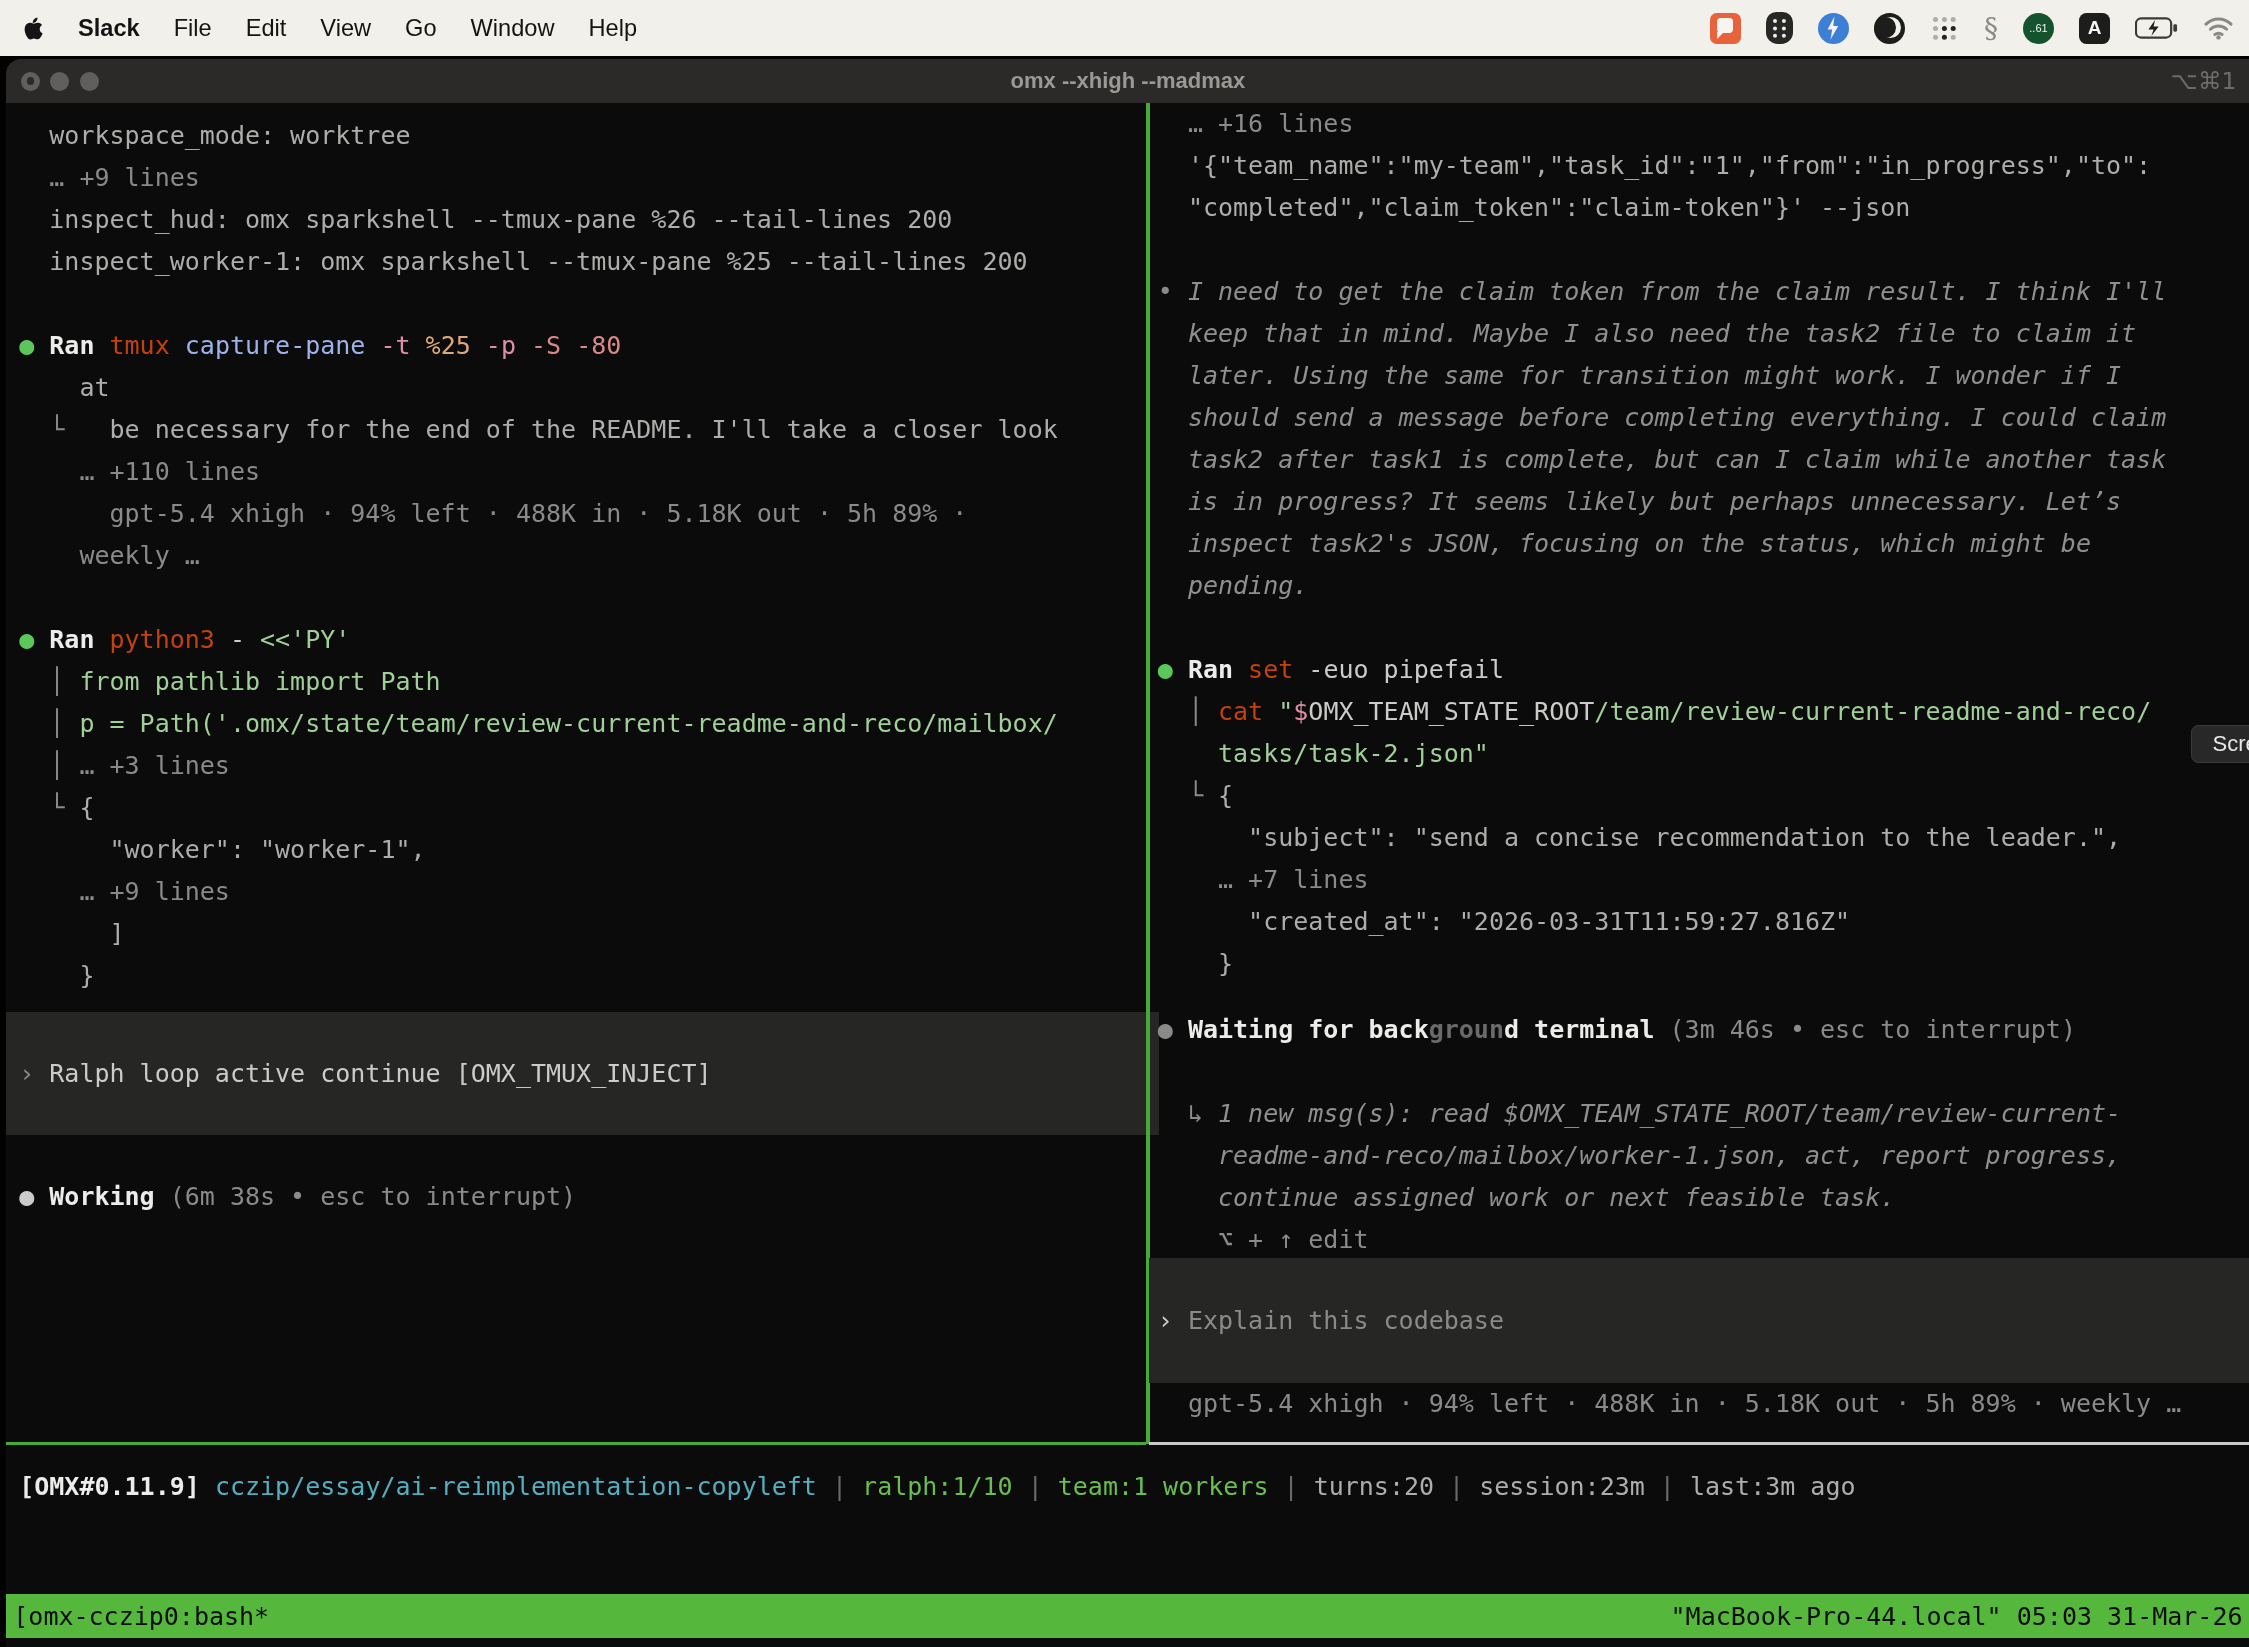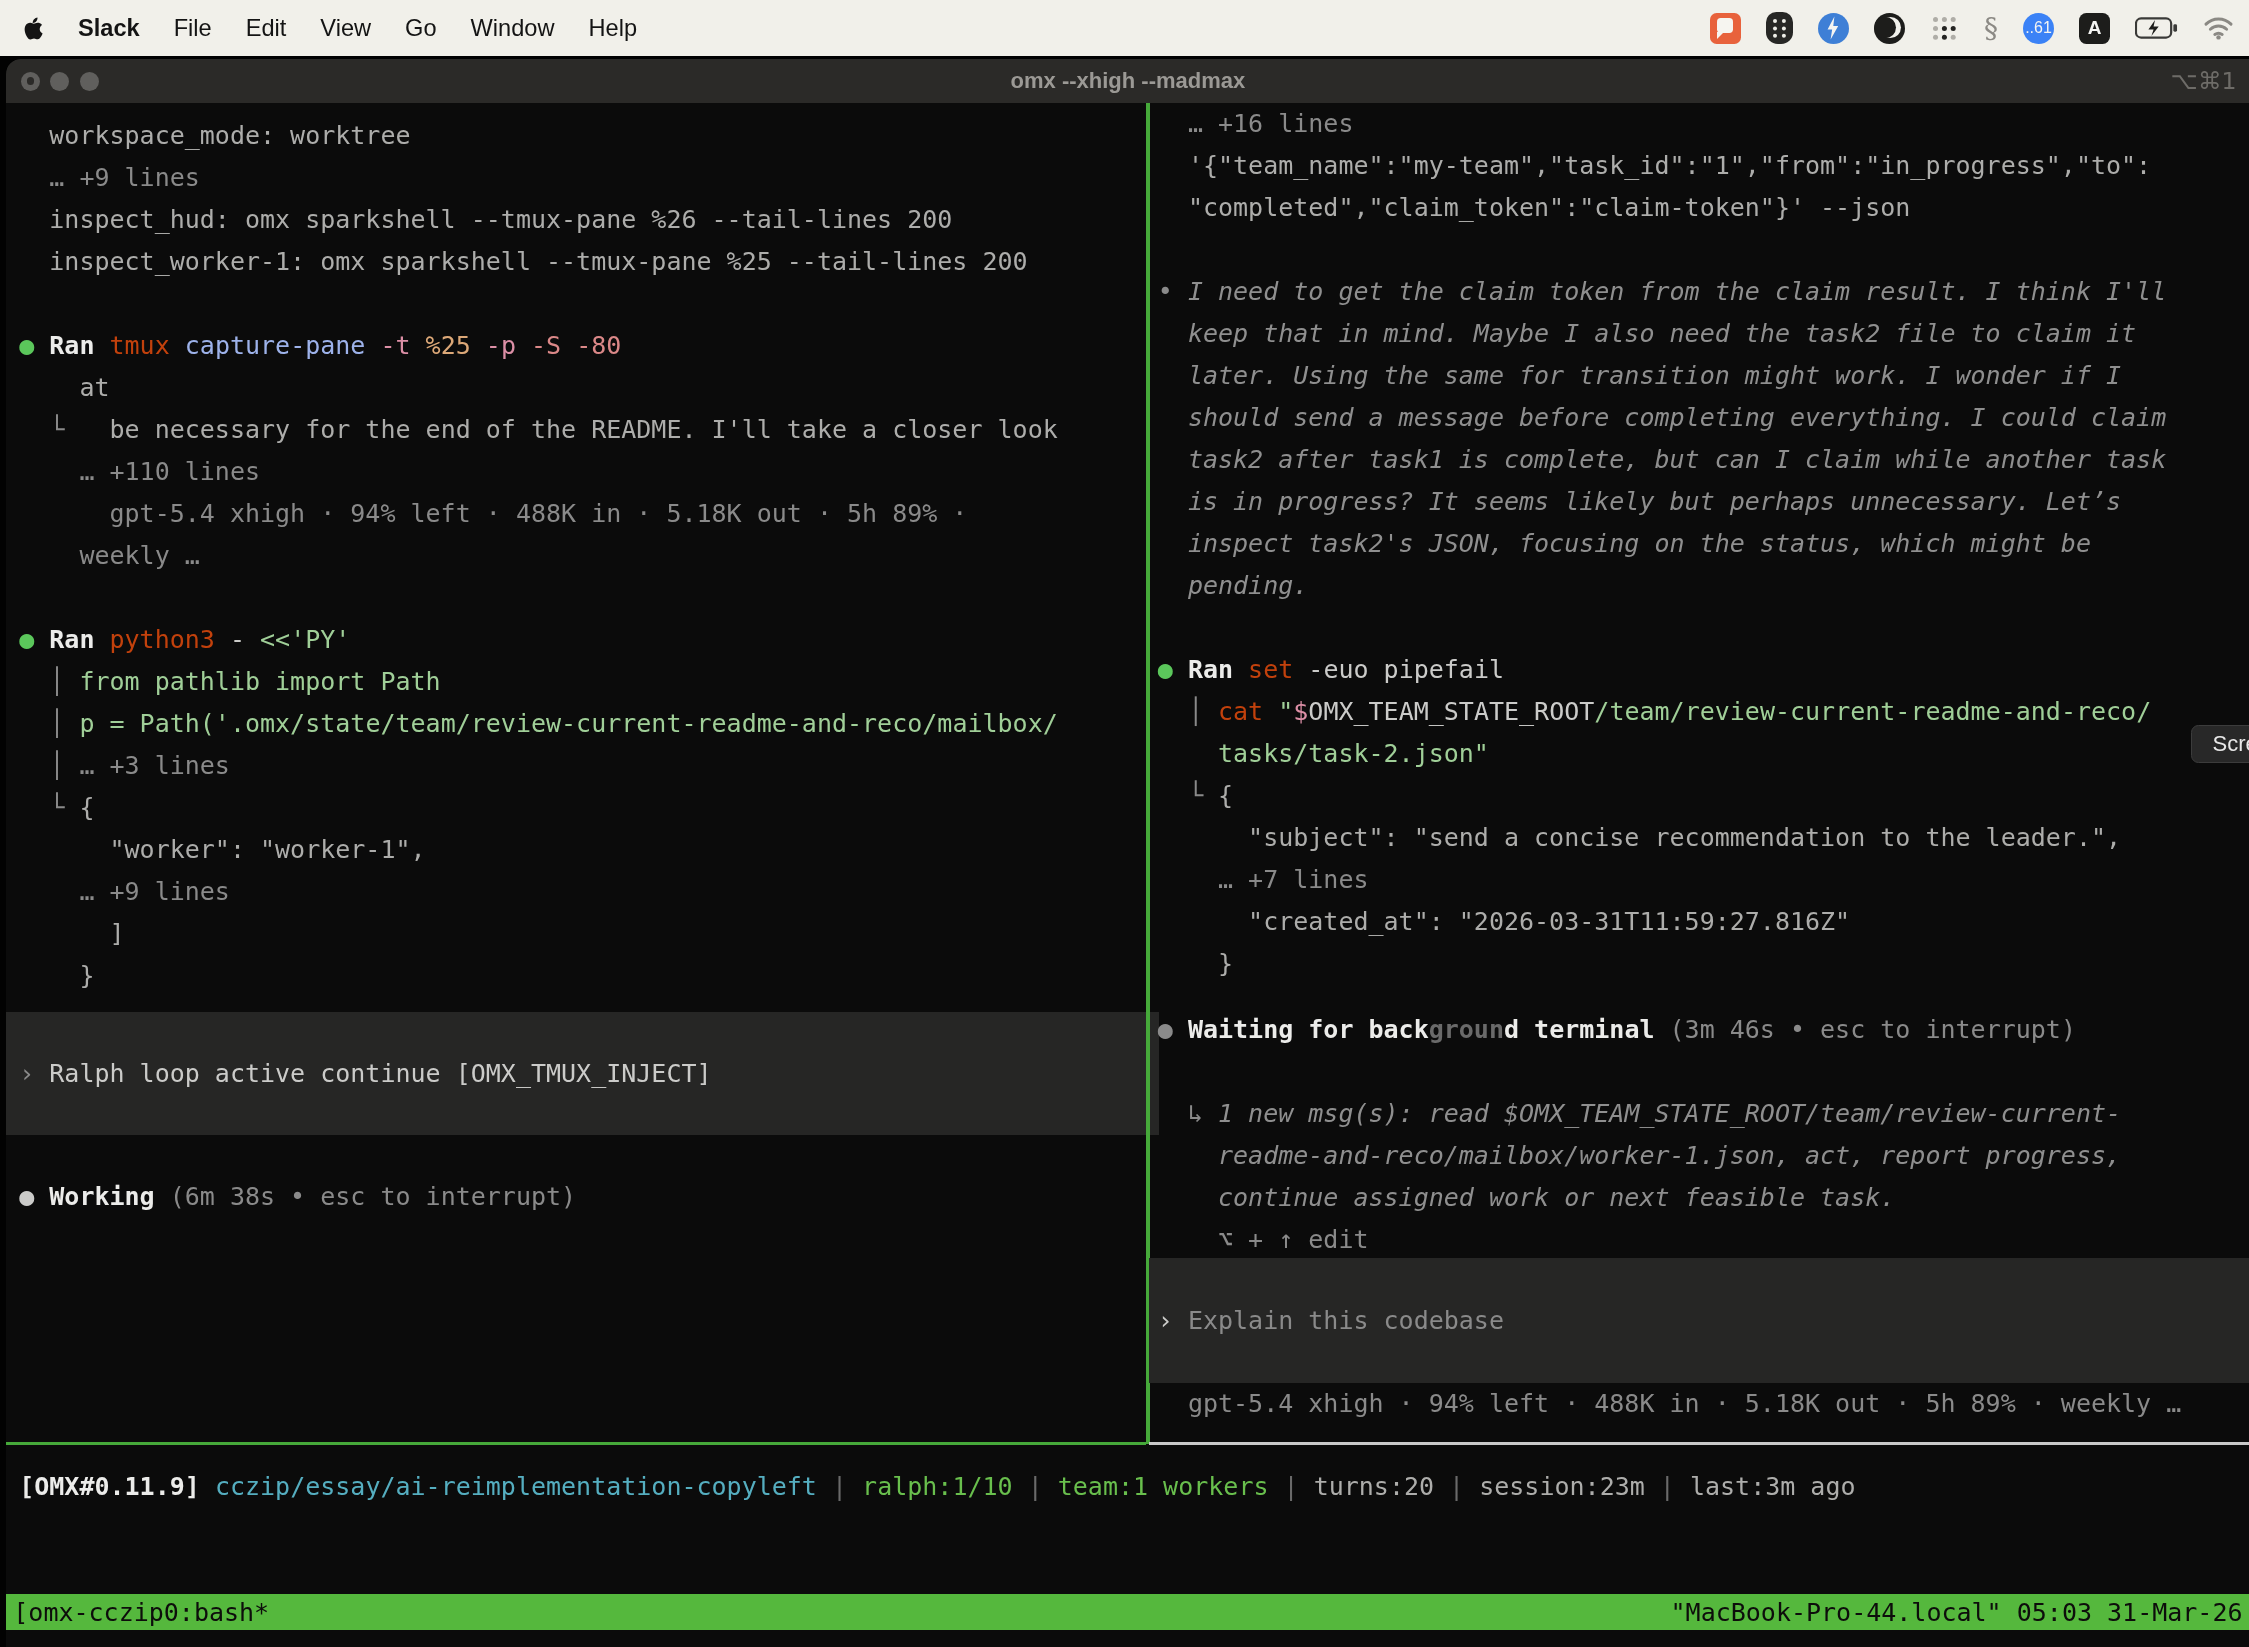--- a/index.html
+++ b/index.html
@@ -37,22 +37,22 @@
 
   .icon-dots-grid{width:29.5px;height:29.5px;position:relative;}
   .icon-dots-grid::before{content:"";position:absolute;left:3.7px;top:3.7px;width:5.2px;height:5.2px;border-radius:50%;
      background:#AFADA7;
      box-shadow:8.9px 0 0 #AFADA7,17.7px 0 0 #AFADA7,
                 0 8.9px 0 #AFADA7,8.9px 8.9px 0 #242422,17.7px 8.9px 0 #242422,
                 0 17.7px 0 #AFADA7,8.9px 17.7px 0 #242422,17.7px 17.7px 0 #AFADA7;}
 
   .icon-squiggle{font-size:28px;color:#8B8984;font-family:"DejaVu Serif",serif;}
 
-  .icon-count-badge{width:31px;height:31px;border-radius:50%;background:#3b82f6;color:#F4F4F2;
-     font-size:16px;display:flex;align-items:center;justify-content:center;letter-spacing:0;}
+  .icon-count-badge{width:31px;height:31px;border-radius:50%;background:#14532d;color:#F4F4F2;
+     font-size:11px;display:flex;align-items:center;justify-content:center;letter-spacing:0;}
   .icon-input-a{width:31px;height:31px;border-radius:7.4px;background:#1D1D1B;color:#F4F4F2;
      font-weight:bold;font-size:19px;display:flex;align-items:center;justify-content:center;}
 
   
   .window{position:absolute;left:5.9px;top:59px;width:2244px;height:1589px;background:#0B0B0B;
           border-radius:14.8px 0 0 0;overflow:hidden;}
   .titlebar{position:absolute;left:0;top:0;width:100%;height:44px;background:#2B2A28;border-radius:14.8px 0 0 0;}
   .traffic{position:absolute;top:12.5px;width:19px;height:19px;border-radius:50%;background:#605F5D;}
   .traffic.t1{left:14.8px;}
   .traffic.t1::after{content:"";position:absolute;left:5.9px;top:5.9px;width:7.4px;height:7.4px;border-radius:50%;background:#2B2A28;}
@@ -98,21 +98,21 @@
 
   .waiting-block{left:1143px;top:906px;width:1101px;padding-left:8.9px;}
   .band-input-right{left:1143px;top:1155px;width:1092px;height:125px;padding-left:8.9px;}
   .status-right{left:1143px;top:1280px;width:1101px;padding-left:8.9px;}
 
   .border-bottom-left{position:absolute;left:0;top:1339px;width:1140px;height:3px;background:#46A93A;}
   .border-bottom-right{position:absolute;left:1143px;top:1339px;width:1101px;height:3px;background:#C9C9C9;}
 
   .omx-line{left:0;top:1363px;width:2244px;padding-left:13.3px;}
 
-  .tmux-bar{position:absolute;left:0;top:1491px;width:2244px;height:36px;background:#55B83D;
+  .tmux-bar{position:absolute;left:0;top:1491px;width:2244px;height:44px;background:#55B83D;
      display:flex;align-items:center;justify-content:space-between;padding:0 7.4px;box-sizing:border-box;}
   .tmux-bar span{font-size:25px;color:#0D0D0B;white-space:pre;}
 
   .tooltip{position:absolute;left:2185px;top:622px;width:103px;height:38px;background:#282828;
      border:0.7px solid #3C3C3C;border-radius:7.4px;display:flex;align-items:center;
      padding-left:20.7px;box-sizing:border-box;
      font-family:"Liberation Sans",sans-serif;font-size:22px;color:#E8E8E8;z-index:5;}
 </style>
 </head>
 <body>

